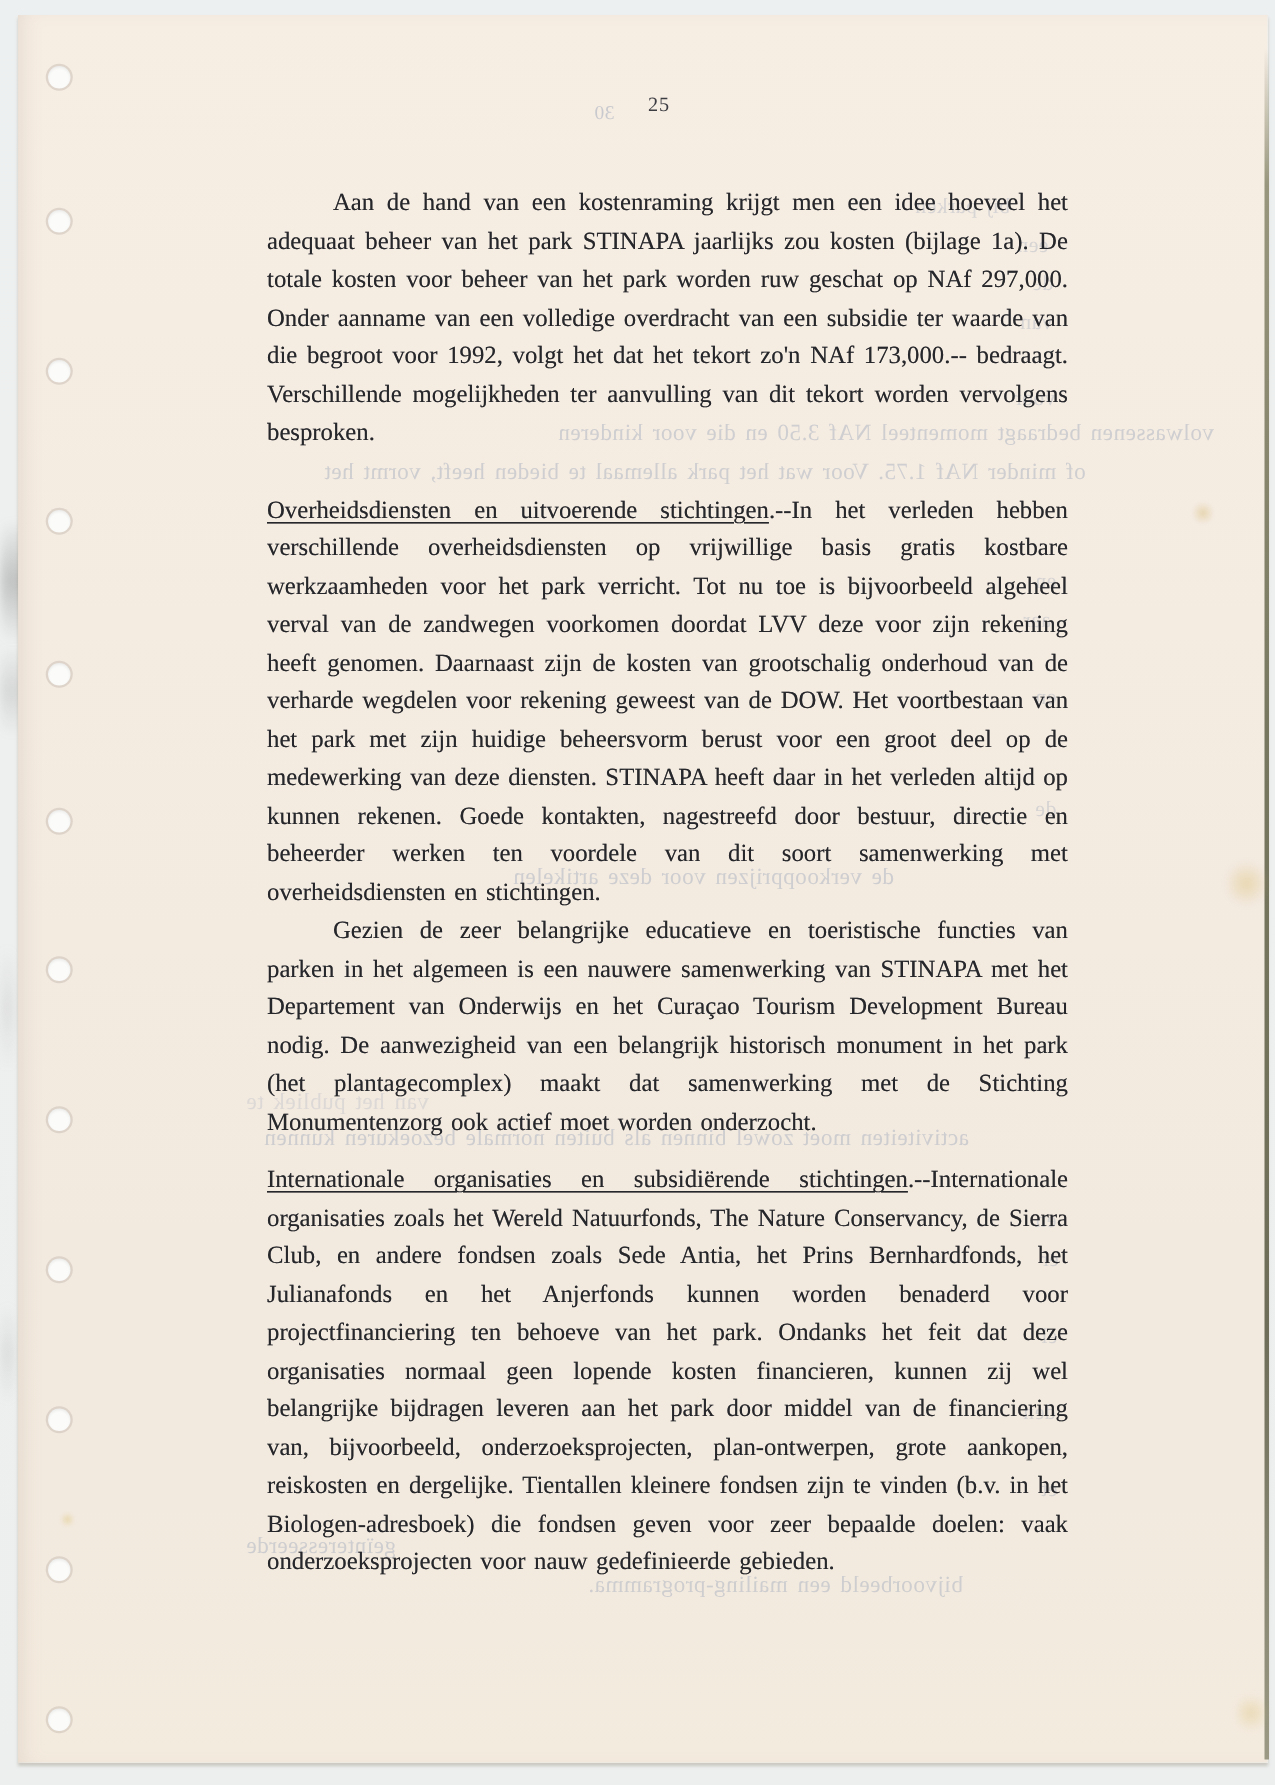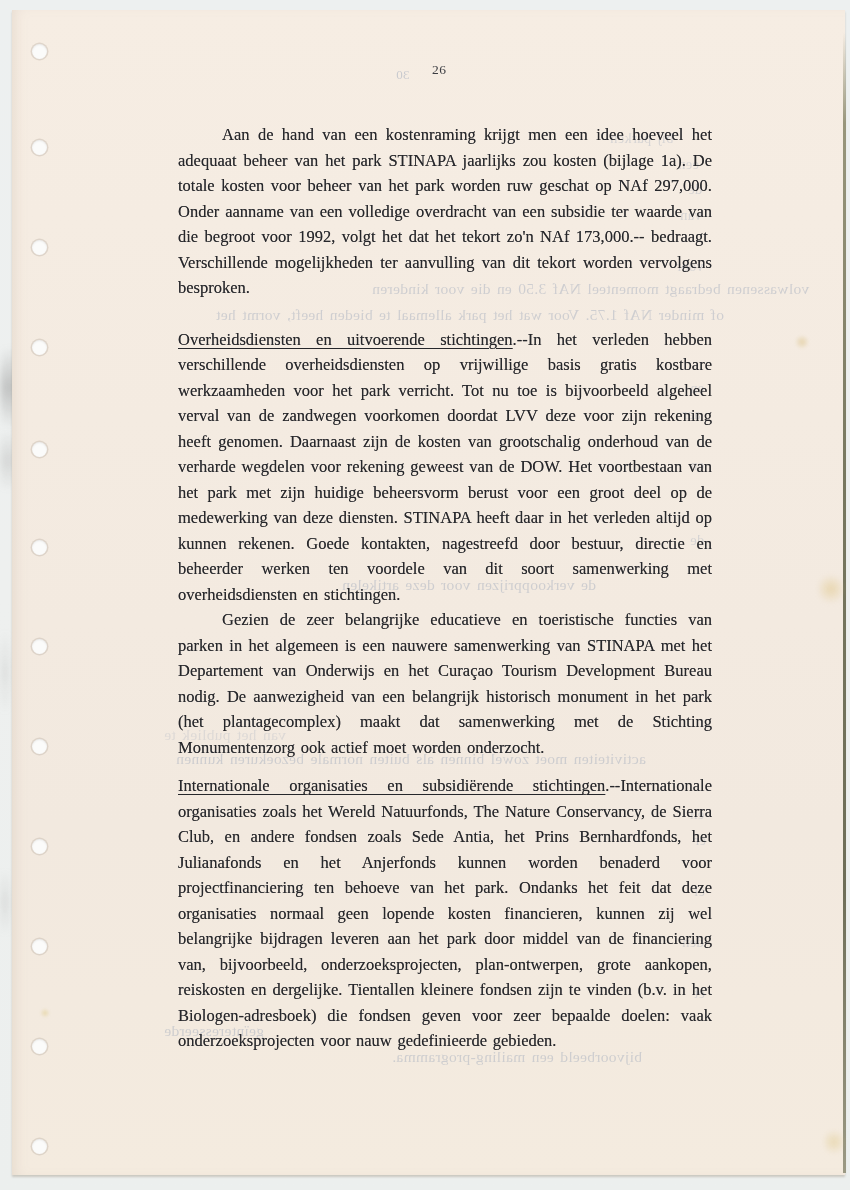--- a/index.html
+++ b/index.html
@@ -93,21 +93,21 @@
     <div class="hole" style="top:929px"></div>
     <div class="hole" style="top:1029px"></div>
     <div class="hole" style="top:1129px"></div>
 
     <div class="stain stain-1"></div>
     <div class="stain stain-2"></div>
     <div class="stain stain-3"></div>
     <div class="stain stain-4"></div>
 
     <span class="ghost num" style="left:384px;top:52px">30</span>
-    <div class="pagenum">26</div>
+    <div class="pagenum">25</div>
 
     <span class="ghost" style="left:360px;top:266px">volwassenen bedraagt momenteel NAf 3.50 en die voor kinderen</span>
     <span class="ghost" style="left:204px;top:292px">of minder NAf 1.75. Voor wat het park allemaal te bieden heeft, vormt het</span>
     <span class="ghost" style="left:330px;top:562px">de verkoopprijzen voor deze artikelen</span>
     <span class="ghost faint" style="left:152px;top:712px">van het publiek te</span>
     <span class="ghost" style="left:164px;top:736px">activiteiten moet zowel binnen als buiten normale bezoekuren kunnen</span>
     <span class="ghost" style="left:152px;top:1008px">geïnteresseerde</span>
     <span class="ghost" style="left:380px;top:1034px">bijvoorbeeld een mailing-programma.</span>
 
     <span class="ghost frag" style="left:598px;top:116px">bij parken</span>

